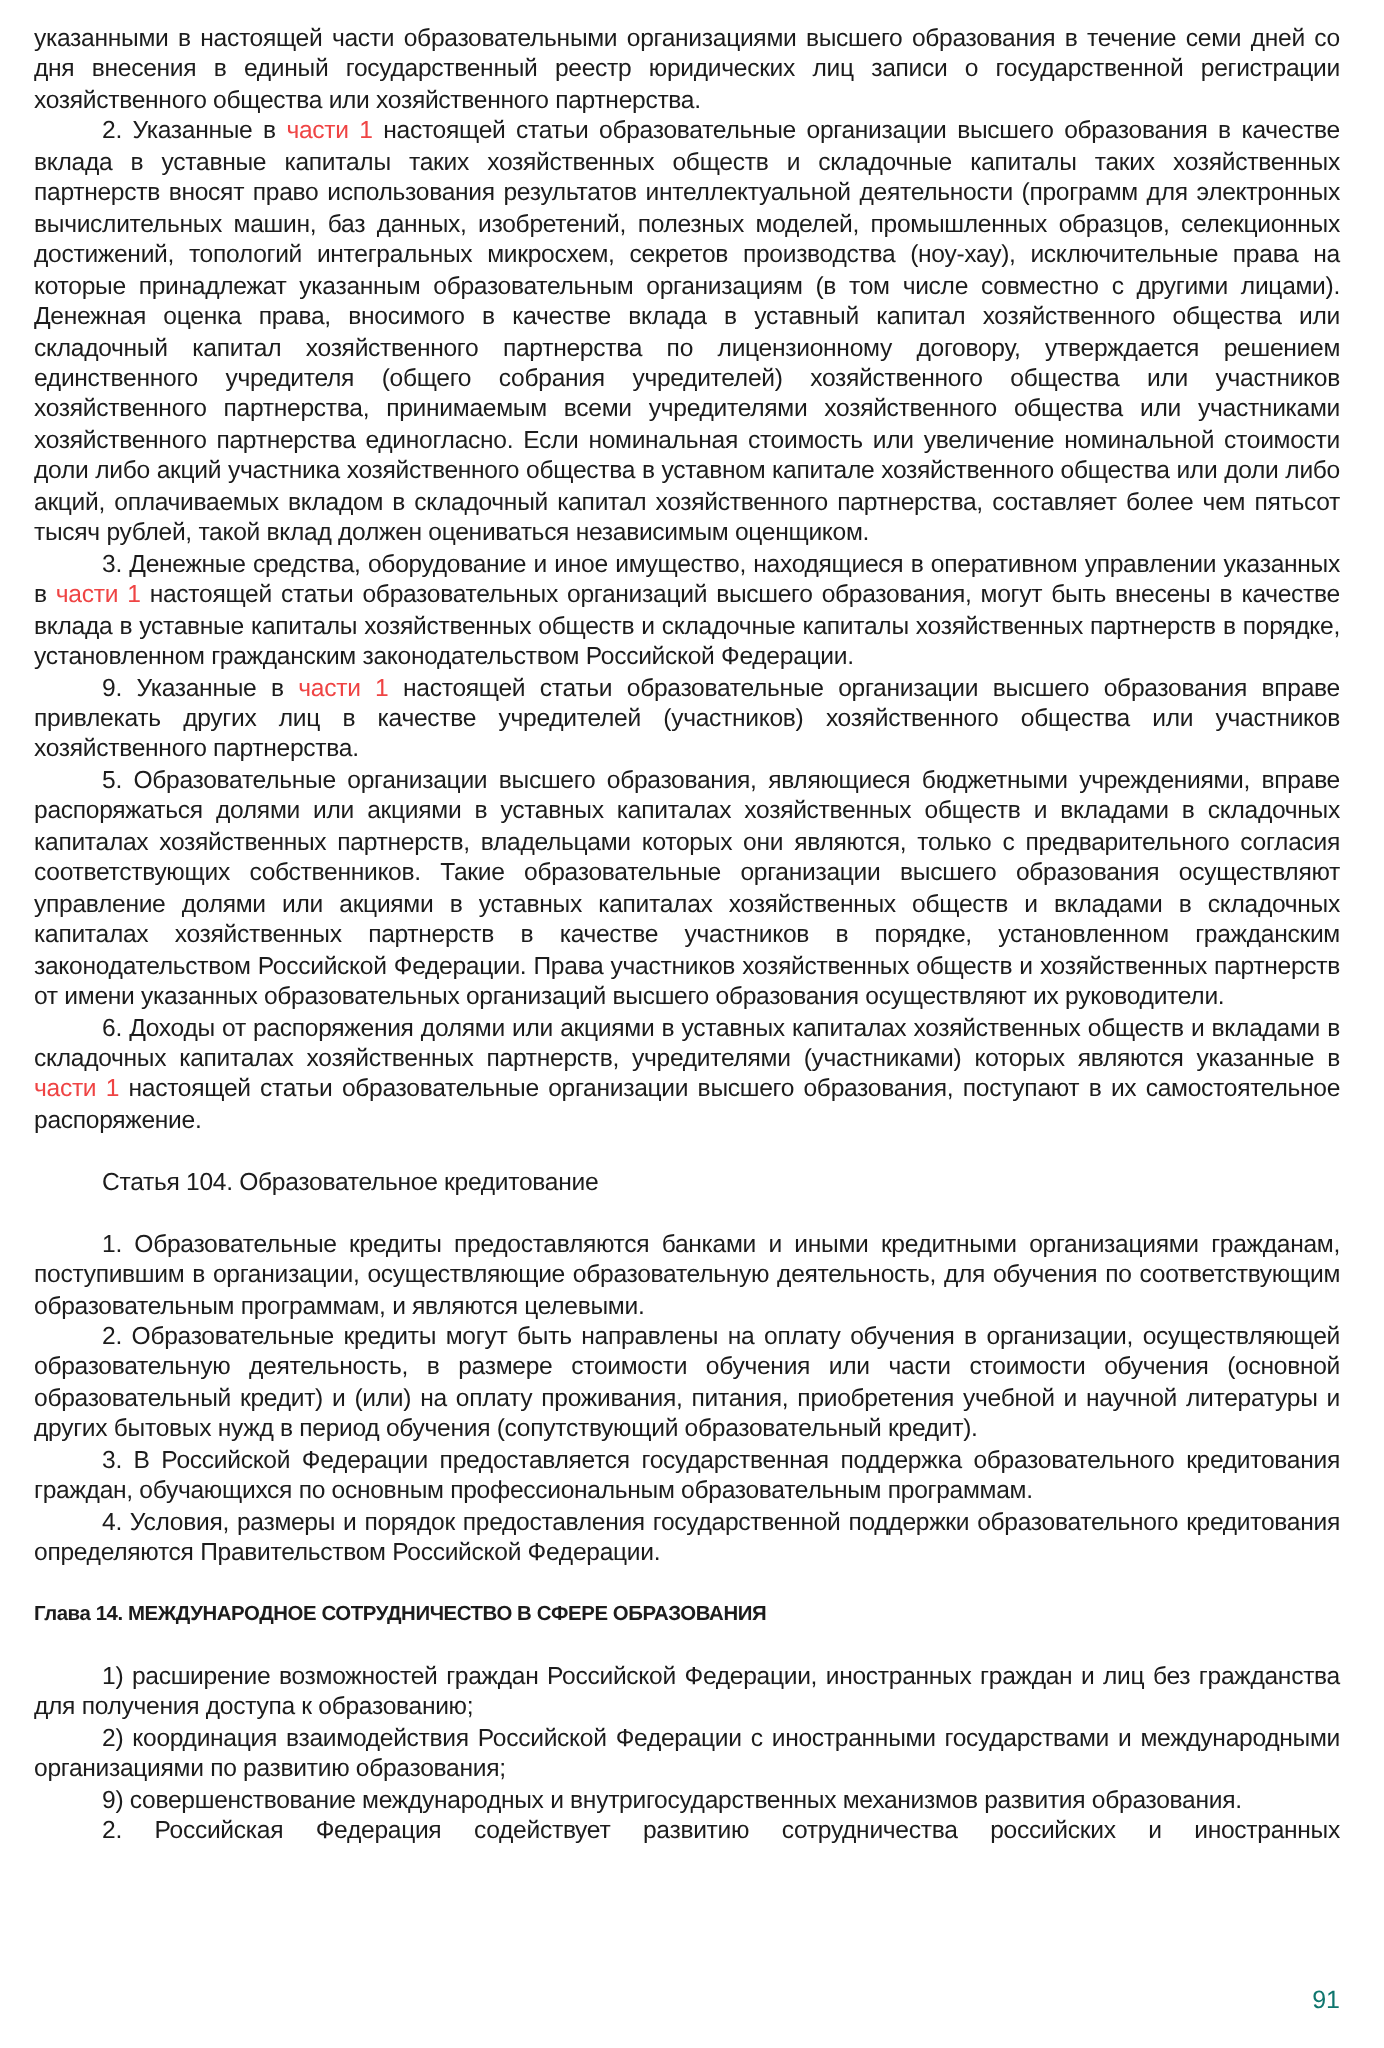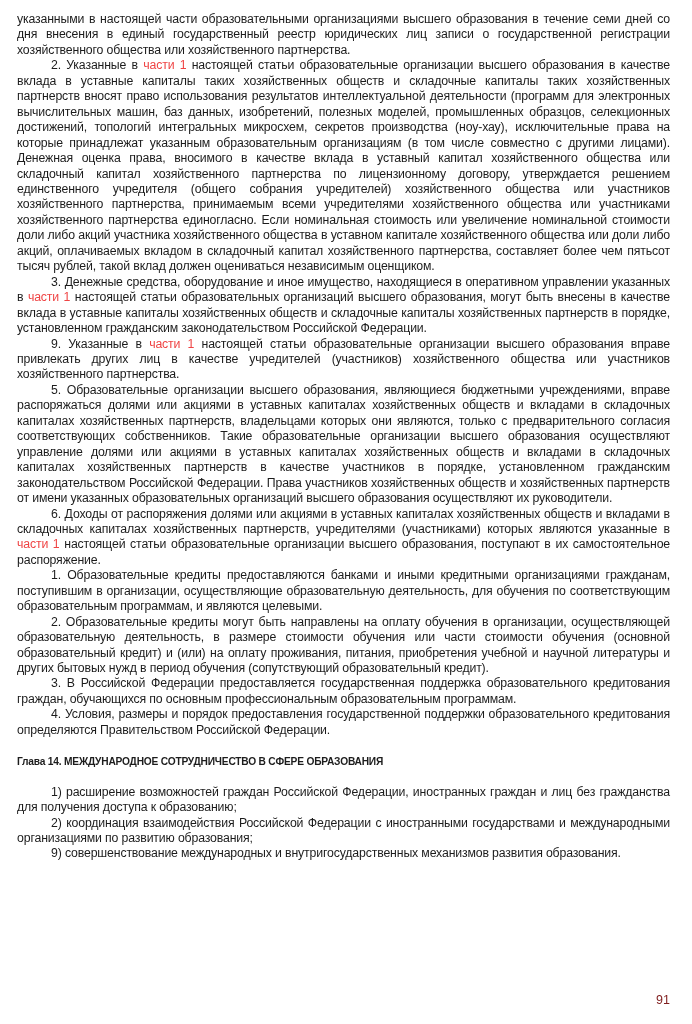--- a/index.html
+++ b/index.html
@@ -45,48 +45,50 @@
       letter-spacing: -0.2px;
     }
     .page-number {
       position: absolute;
       left: 640px;
       top: 993px;
       width: 30px;
       text-align: right;
       font-family: "Liberation Sans", sans-serif;
       font-size: 12.5px;
-      color: #7f1d1d;
+      color: #0f766e;
     }
   </style>
 </head>
 <body>
 
 <div class="page">
 
   <p class="p noindent">указанными в настоящей части образовательными организациями высшего образования в течение семи дней со дня внесения в единый государственный реестр юридических лиц записи о государственной регистрации хозяйственного общества или хозяйственного партнерства.</p>
 
   <p class="p"><span>2. Указанные в </span><span class="link">части 1</span><span> настоящей статьи образовательные организации высшего образования в качестве вклада в уставные капиталы таких хозяйственных обществ и складочные капиталы таких хозяйственных партнерств вносят право использования результатов интеллектуальной деятельности (программ для электронных вычислительных машин, баз данных, изобретений, полезных моделей, промышленных образцов, селекционных достижений, топологий интегральных микросхем, секретов производства (ноу-хау), исключительные права на которые принадлежат указанным образовательным организациям (в том числе совместно с другими лицами). Денежная оценка права, вносимого в качестве вклада в уставный капитал хозяйственного общества или складочный капитал хозяйственного партнерства по лицензионному договору, утверждается решением единственного учредителя (общего собрания учредителей) хозяйственного общества или участников хозяйственного партнерства, принимаемым всеми учредителями хозяйственного общества или участниками хозяйственного партнерства единогласно. Если номинальная стоимость или увеличение номинальной стоимости доли либо акций участника хозяйственного общества в уставном капитале хозяйственного общества или доли либо акций, оплачиваемых вкладом в складочный капитал хозяйственного партнерства, составляет более чем пятьсот тысяч рублей, такой вклад должен оцениваться независимым оценщиком.</span></p>
 
   <p class="p"><span>3. Денежные средства, оборудование и иное имущество, находящиеся в оперативном управлении указанных в </span><span class="link">части 1</span><span> настоящей статьи образовательных организаций высшего образования, могут быть внесены в качестве вклада в уставные капиталы хозяйственных обществ и складочные капиталы хозяйственных партнерств в порядке, установленном гражданским законодательством Российской Федерации.</span></p>
 
   <p class="p"><span>9. Указанные в </span><span class="link">части 1</span><span> настоящей статьи образовательные организации высшего образования вправе привлекать других лиц в качестве учредителей (участников) хозяйственного общества или участников хозяйственного партнерства.</span></p>
 
   <p class="p">5. Образовательные организации высшего образования, являющиеся бюджетными учреждениями, вправе распоряжаться долями или акциями в уставных капиталах хозяйственных обществ и вкладами в складочных капиталах хозяйственных партнерств, владельцами которых они являются, только с предварительного согласия соответствующих собственников. Такие образовательные организации высшего образования осуществляют управление долями или акциями в уставных капиталах хозяйственных обществ и вкладами в складочных капиталах хозяйственных партнерств в качестве участников в порядке, установленном гражданским законодательством Российской Федерации. Права участников хозяйственных обществ и хозяйственных партнерств от имени указанных образовательных организаций высшего образования осуществляют их руководители.</p>
 
   <p class="p"><span>6. Доходы от распоряжения долями или акциями в уставных капиталах хозяйственных обществ и вкладами в складочных капиталах хозяйственных партнерств, учредителями (участниками) которых являются указанные в </span><span class="link">части 1</span><span> настоящей статьи образовательные организации высшего образования, поступают в их самостоятельное распоряжение.</span></p>
 
+  <p class="p article-title">Статья 104. Образовательное кредитование</p>
 
   <p class="p">1. Образовательные кредиты предоставляются банками и иными кредитными организациями гражданам, поступившим в организации, осуществляющие образовательную деятельность, для обучения по соответствующим образовательным программам, и являются целевыми.</p>
   <p class="p">2. Образовательные кредиты могут быть направлены на оплату обучения в организации, осуществляющей образовательную деятельность, в размере стоимости обучения или части стоимости обучения (основной образовательный кредит) и (или) на оплату проживания, питания, приобретения учебной и научной литературы и других бытовых нужд в период обучения (сопутствующий образовательный кредит).</p>
   <p class="p">3. В Российской Федерации предоставляется государственная поддержка образовательного кредитования граждан, обучающихся по основным профессиональным образовательным программам.</p>
   <p class="p">4. Условия, размеры и порядок предоставления государственной поддержки образовательного кредитования определяются Правительством Российской Федерации.</p>
 
   <p class="chapter-title">Глава 14. МЕЖДУНАРОДНОЕ СОТРУДНИЧЕСТВО В СФЕРЕ ОБРАЗОВАНИЯ</p>
 
 
   <p class="p">1) расширение возможностей граждан Российской Федерации, иностранных граждан и лиц без гражданства для получения доступа к образованию;</p>
   <p class="p">2) координация взаимодействия Российской Федерации с иностранными государствами и международными организациями по развитию образования;</p>
   <p class="p">9) совершенствование международных и внутригосударственных механизмов развития образования.</p>
+  <p class="p" style="text-align-last: justify;">2. Российская Федерация содействует развитию сотрудничества российских и иностранных</p>
 
 </div>
 
 <div class="page-number">91</div>
 
 </body></html>

